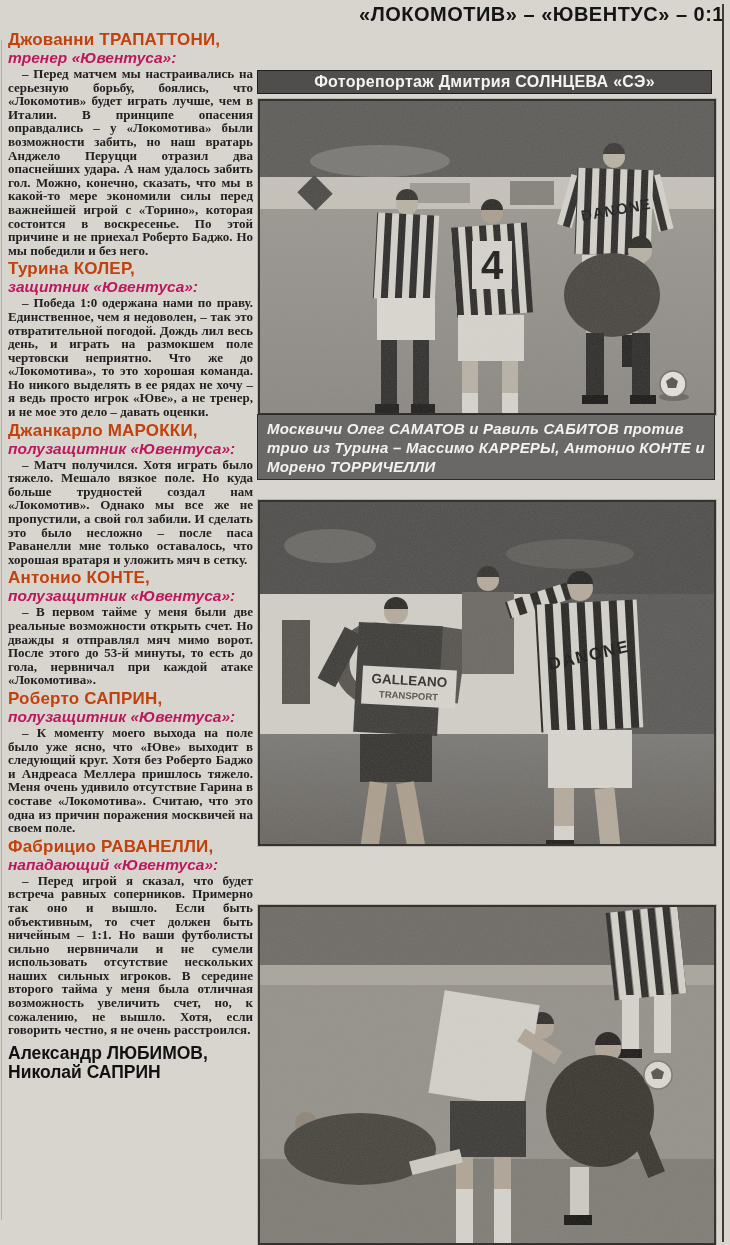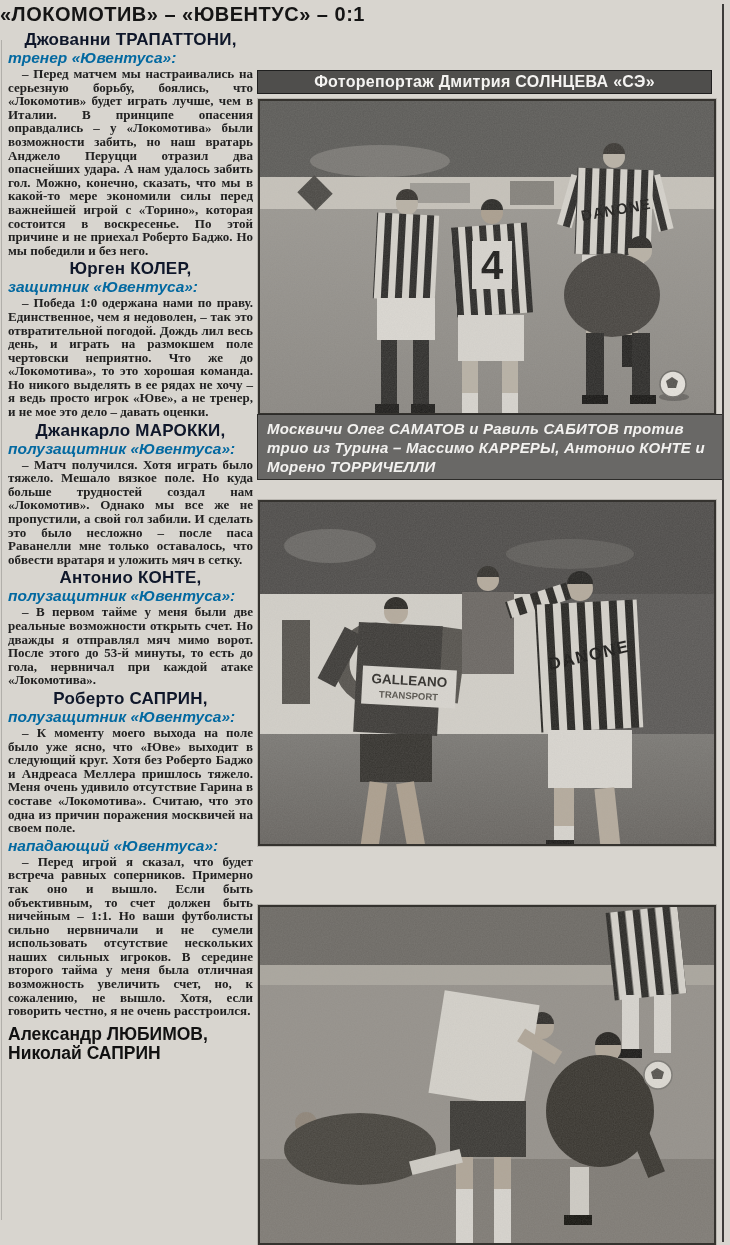--- a/index.html
+++ b/index.html
@@ -6,41 +6,41 @@
   body{
     width:730px;height:1245px;
     background:#d8d5cf;
     font-family:"Liberation Sans",sans-serif;
     color:#1c1c1c;
     position:relative;
     overflow:hidden;
   }
   .page-title{
     position:absolute;left:0;top:2px;width:724px;
-    text-align:left;
+    text-align:right;
     font:bold 20px/24px "Liberation Sans",sans-serif;
     letter-spacing:.5px;color:#151515;
   }
   
   .left-col{
     position:absolute;left:8px;top:28px;width:245px;
   }
   .left-edge-rule{
     position:absolute;left:1px;top:40px;width:1px;height:1180px;
     background:rgba(40,40,40,.22);
   }
   .interview h3{
     margin:3px 0 0 0;
     font:bold 17px/18px "Liberation Sans",sans-serif;
-    letter-spacing:.2px;color:#0f172a;text-align:center;
+    letter-spacing:.2px;color:#c2410c;
   }
   .interview h4{
     margin:0 0 1px 0;
     font:italic bold 15.5px/17px "Liberation Sans",sans-serif;
-    color:#0369a1;
+    color:#be185d;
   }
   .interview p{
     margin:1px 0 2px 0;
     font:bold 13px/13.6px "Liberation Serif",serif;
     text-align:justify;
     text-indent:14px;
     color:#222;
   }
   .authors{
     margin-top:7px;
@@ -70,21 +70,21 @@
   #photo1{top:59px;height:312px;}
   #photo2{top:460px;height:342px;}
   #photo3{top:865px;height:336px;}
   .photo-caption{
     position:absolute;left:0;width:438px;
     background:#69686­6;
     background:#696866;
     border:1px solid #2c2b29;
     color:#f2f1ef;
     font:italic bold 15px/19px "Liberation Sans",sans-serif;
-    padding:4px 18px 3px 9px;
+    padding:4px 9px 3px 9px;
     letter-spacing:.2px;
   }
   #caption1{top:374px;min-height:57px;}
   #caption2{top:810px;min-height:27px;}
   #caption3{top:1207px;min-height:27px;background:#5c5b59;}
   .right-rule{
     position:absolute;left:722px;top:4px;width:2px;height:1238px;
     background:#3c3b39;
   }
 </style>
@@ -97,44 +97,45 @@
 
 <div class="left-col">
 
   <div class="interview">
     <h3>Джованни ТРАПАТТОНИ,</h3>
     <h4>тренер «Ювентуса»:</h4>
     <p>– Перед матчем мы настраивались на серьезную борьбу, боялись, что «Локомотив» будет играть лучше, чем в Италии. В принципе опасения оправдались – у «Локомотива» были возможности забить, но наш вратарь Анджело Перуцци отразил два опаснейших удара. А нам удалось забить гол. Можно, конечно, сказать, что мы в какой-то мере экономили силы перед важнейшей игрой с «Торино», которая состоится в воскресенье. По этой причине и не приехал Роберто Баджо. Но мы победили и без него.</p>
   </div>
 
   <div class="interview">
-    <h3>Юрген КОЛЕР,</h3>
+    <h3>Турина КОЛЕР,</h3>
     <h4>защитник «Ювентуса»:</h4>
     <p>– Победа 1:0 одержана нами по праву. Единственное, чем я недоволен, – так это отвратительной погодой. Дождь лил весь день, и играть на размокшем поле чертовски неприятно. Что же до «Локомотива», то это хорошая команда. Но никого выделять в ее рядах не хочу – я ведь просто игрок «Юве», а не тренер, и не мое это дело – давать оценки.</p>
   </div>
 
   <div class="interview">
     <h3>Джанкарло МАРОККИ,</h3>
     <h4>полузащитник «Ювентуса»:</h4>
-    <p>– Матч получился. Хотя играть было тяжело. Мешало вязкое поле. Но куда больше трудностей создал нам «Локомотив». Однако мы все же не пропустили, а свой гол забили. И сделать это было несложно – после паса Раванелли мне только оставалось, что обвести вратаря и уложить мяч в сетку.</p>
+    <p>– Матч получился. Хотя играть было тяжело. Мешало вязкое поле. Но куда больше трудностей создал нам «Локомотив». Однако мы все же не пропустили, а свой гол забили. И сделать это было несложно – после паса Раванелли мне только оставалось, что хорошая вратаря и уложить мяч в сетку.</p>
   </div>
 
   <div class="interview">
     <h3>Антонио КОНТЕ,</h3>
     <h4>полузащитник «Ювентуса»:</h4>
     <p>– В первом тайме у меня были две реальные возможности открыть счет. Но дважды я отправлял мяч мимо ворот. После этого до 53-й минуты, то есть до гола, нервничал при каждой атаке «Локомотива».</p>
   </div>
 
   <div class="interview">
     <h3>Роберто САПРИН,</h3>
     <h4>полузащитник «Ювентуса»:</h4>
     <p>– К моменту моего выхода на поле было уже ясно, что «Юве» выходит в следующий круг. Хотя без Роберто Баджо и Андреаса Меллера пришлось тяжело. Меня очень удивило отсутствие Гарина в составе «Локомотива». Считаю, что это одна из причин поражения москвичей на своем поле.</p>
   </div>
 
   <div class="interview">
+    <h3>Фабрицио РАВАНЕЛЛИ,</h3>
     <h4>нападающий «Ювентуса»:</h4>
     <p>– Перед игрой я сказал, что будет встреча равных соперников. Примерно так оно и вышло. Если быть объективным, то счет должен быть ничейным – 1:1. Но ваши футболисты сильно нервничали и не сумели использовать отсутствие нескольких наших сильных игроков. В середине второго тайма у меня была отличная возможность увеличить счет, но, к сожалению, не вышло. Хотя, если говорить честно, я не очень расстроился.</p>
   </div>
 
   <div class="authors">
     <div>Александр ЛЮБИМОВ,</div>
     <div>Николай САПРИН</div>
   </div>
 </div>
 

